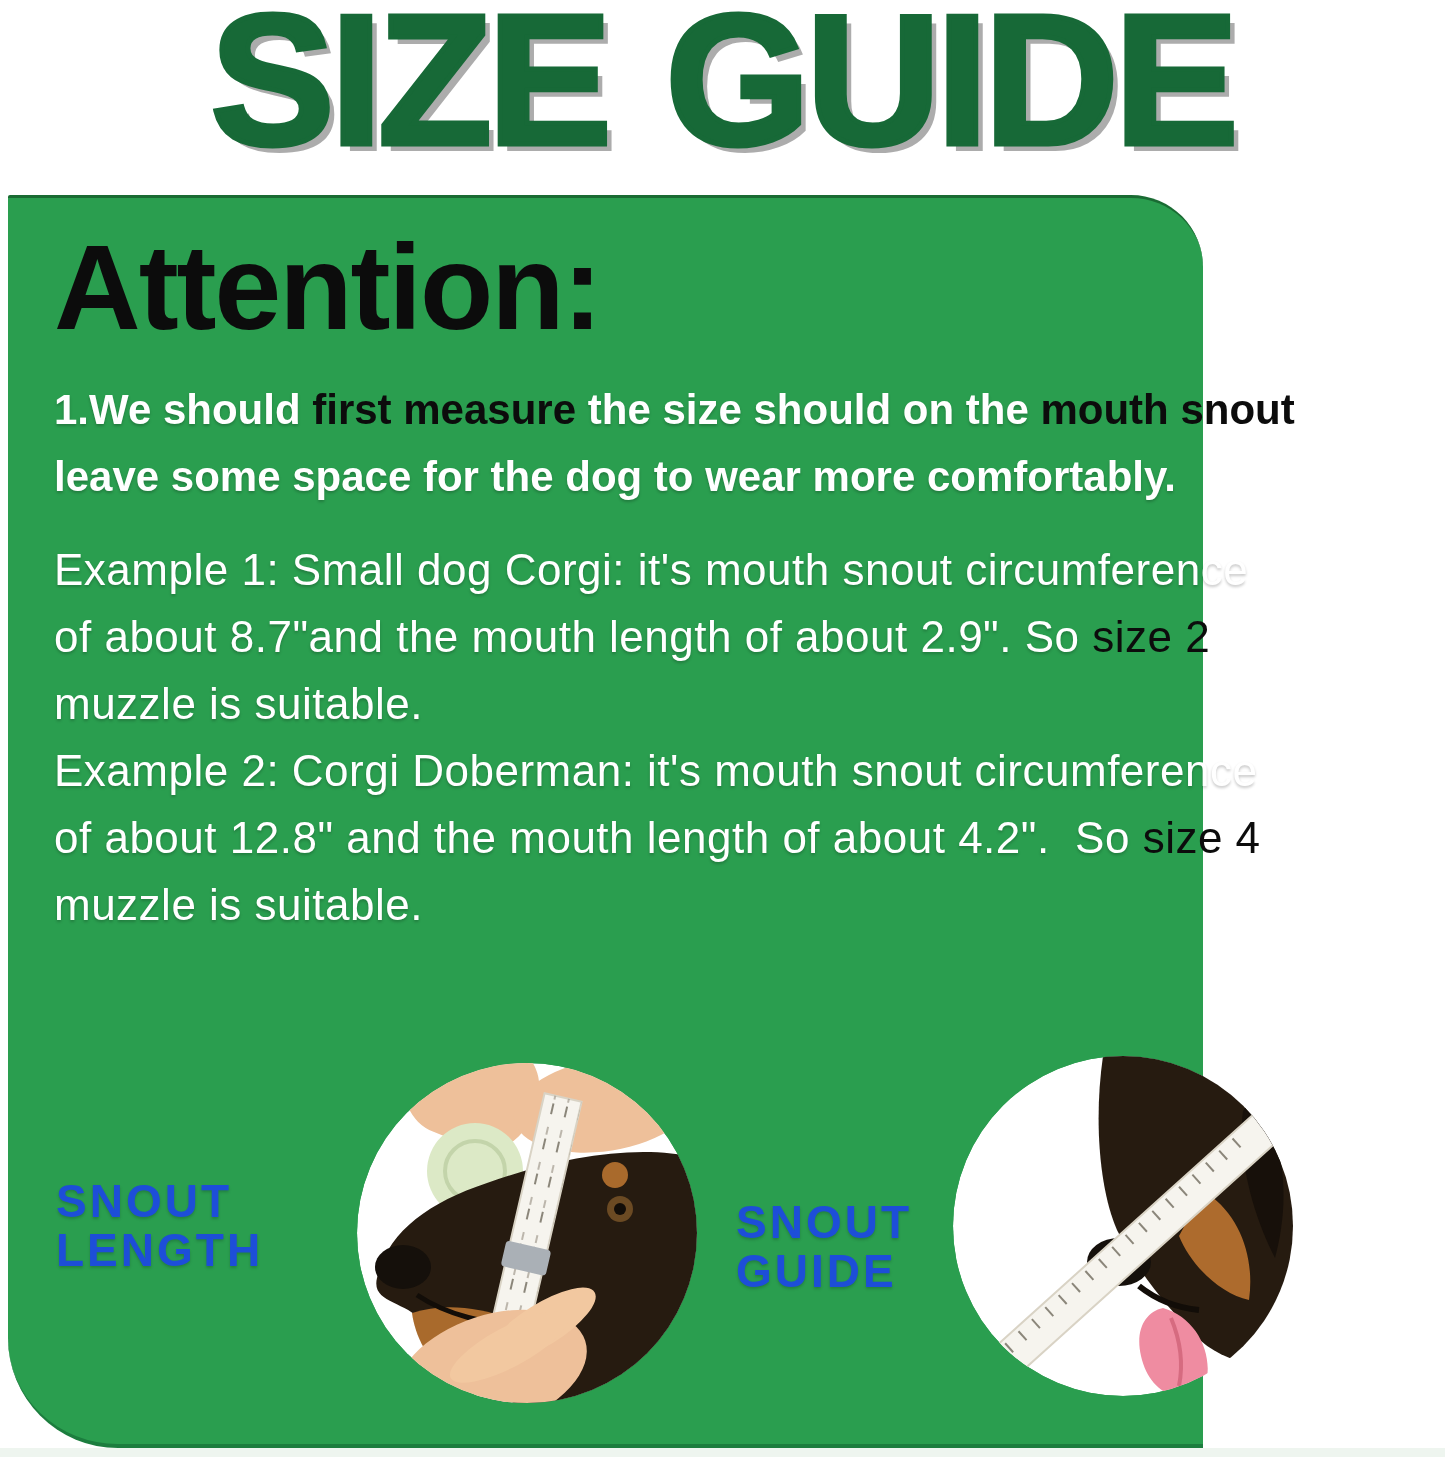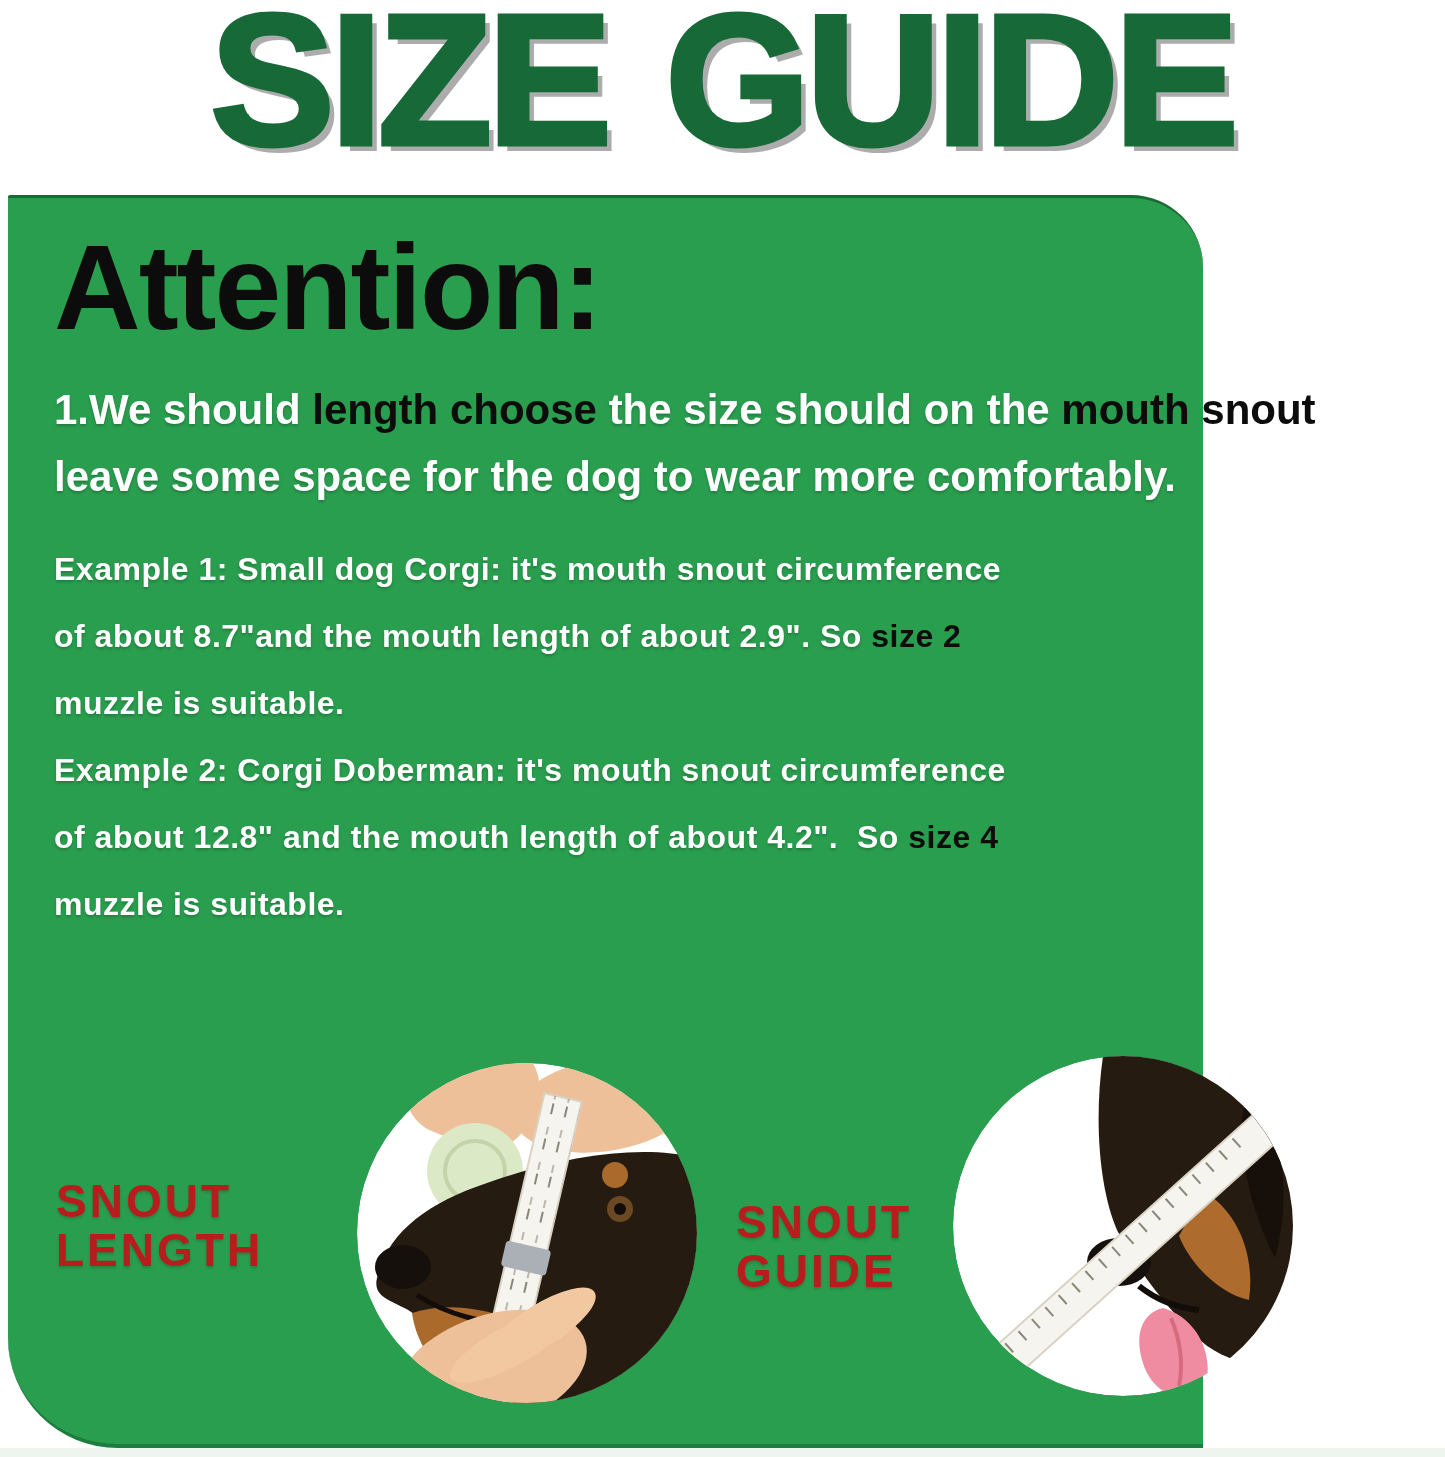--- a/index.html
+++ b/index.html
@@ -34,25 +34,25 @@
     padding:14px 40px 0 46px;
   }
   .heading{
     font-size:120px;line-height:150px;font-weight:700;letter-spacing:-2px;
     color:var(--ink);margin:0 0 14px 0;
   }
   .lines{margin:0;}
   .line{
     font-size:42px;line-height:67px;font-weight:700;white-space:pre;
   }
-  .line.example{font-size:32px;font-weight:700;letter-spacing:0.5px;}
+  .line.example{font-size:44px;font-weight:400;letter-spacing:0.5px;}
   .line .w{color:#ffffff;text-shadow:0 2px 3px rgba(0,0,0,0.22);}
   .line .b{color:var(--ink);}
   .label{
-    position:absolute;color:#b91c1c;font-weight:700;
+    position:absolute;color:#1d4ed8;font-weight:700;
     font-size:46px;line-height:49px;letter-spacing:3px;
     text-shadow:0 2px 3px rgba(0,0,0,0.18);
   }
   .label-circ{left:56px;top:1177px;}
   .label-len{left:736px;top:1198px;}
   .circle{position:absolute;width:340px;height:340px;}
   .circle svg{display:block;width:340px;height:340px;}
   .c1{left:357px;top:1063px;}
   .c2{left:953px;top:1056px;}
   .bottom-strip{
@@ -63,21 +63,21 @@
 </head>
 <body>
 
 <div class="page">
 
   <div class="title">SIZE GUIDE</div>
 
   <div class="panel">
     <div class="heading">Attention:</div>
     <div class="lines">
-        <div class="line "><span class="w">1.We should </span><span class="b">length choose </span><span class="w">the size should on the </span><span class="b">mouth snout</span></div>
+        <div class="line "><span class="w">1.We should </span><span class="b">first measure </span><span class="w">the size should on the </span><span class="b">mouth snout</span></div>
         <div class="line "><span class="w">leave some space for the dog to wear more comfortably.</span></div>
         <div class="line example" style="margin-top: 26px;"><span class="w">Example 1: Small dog Corgi: it's mouth snout circumference</span></div>
         <div class="line example"><span class="w">of about 8.7"and the mouth length of about 2.9". So </span><span class="b">size 2</span></div>
         <div class="line example"><span class="w">muzzle is suitable.</span></div>
         <div class="line example"><span class="w">Example 2: Corgi Doberman: it's mouth snout circumference</span></div>
         <div class="line example"><span class="w">of about 12.8" and the mouth length of about 4.2".  So </span><span class="b">size 4</span></div>
         <div class="line example"><span class="w">muzzle is suitable.</span></div>
       </div>
   </div>
 

